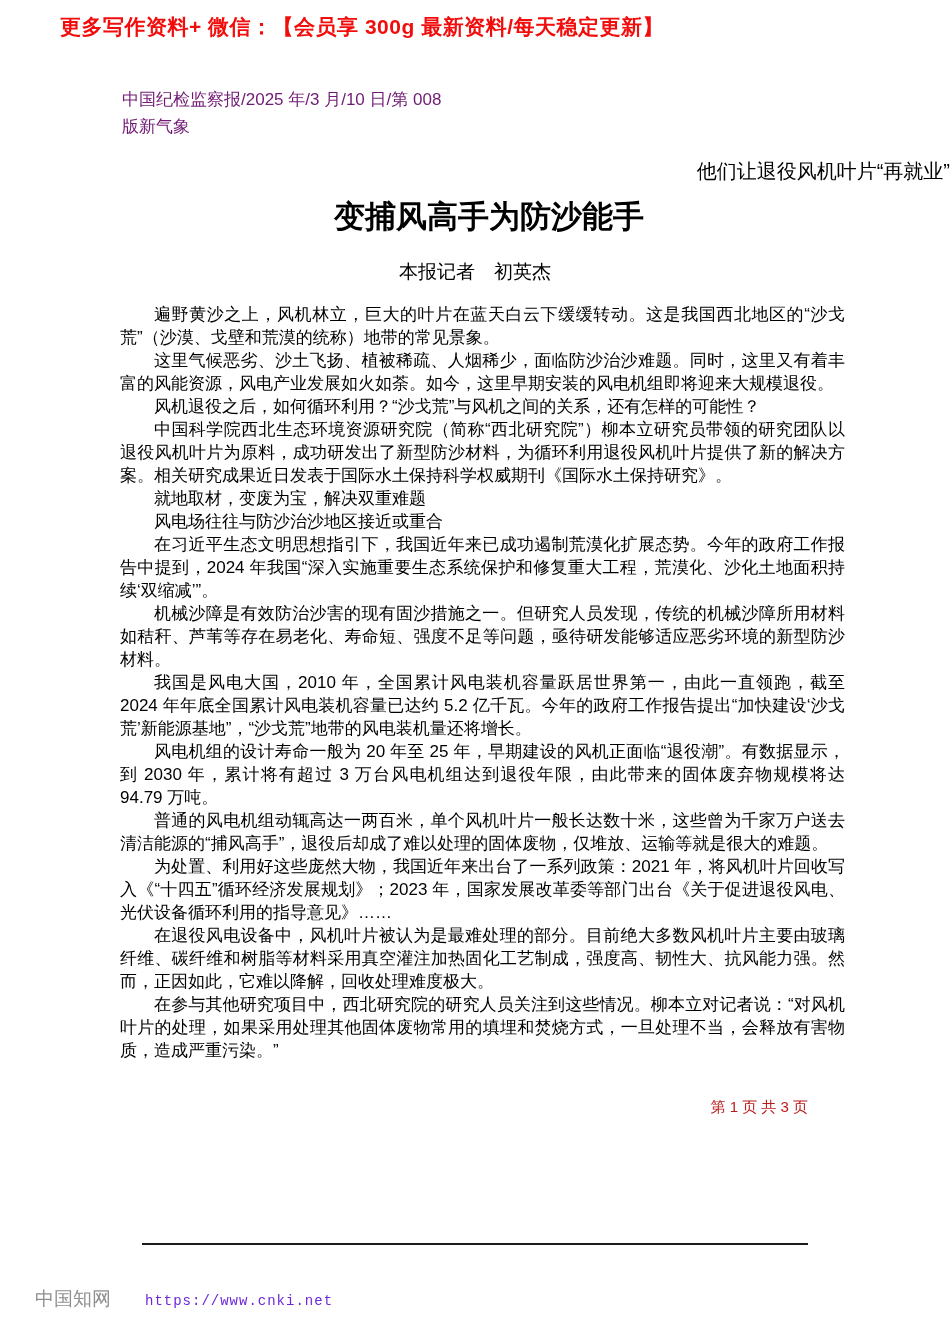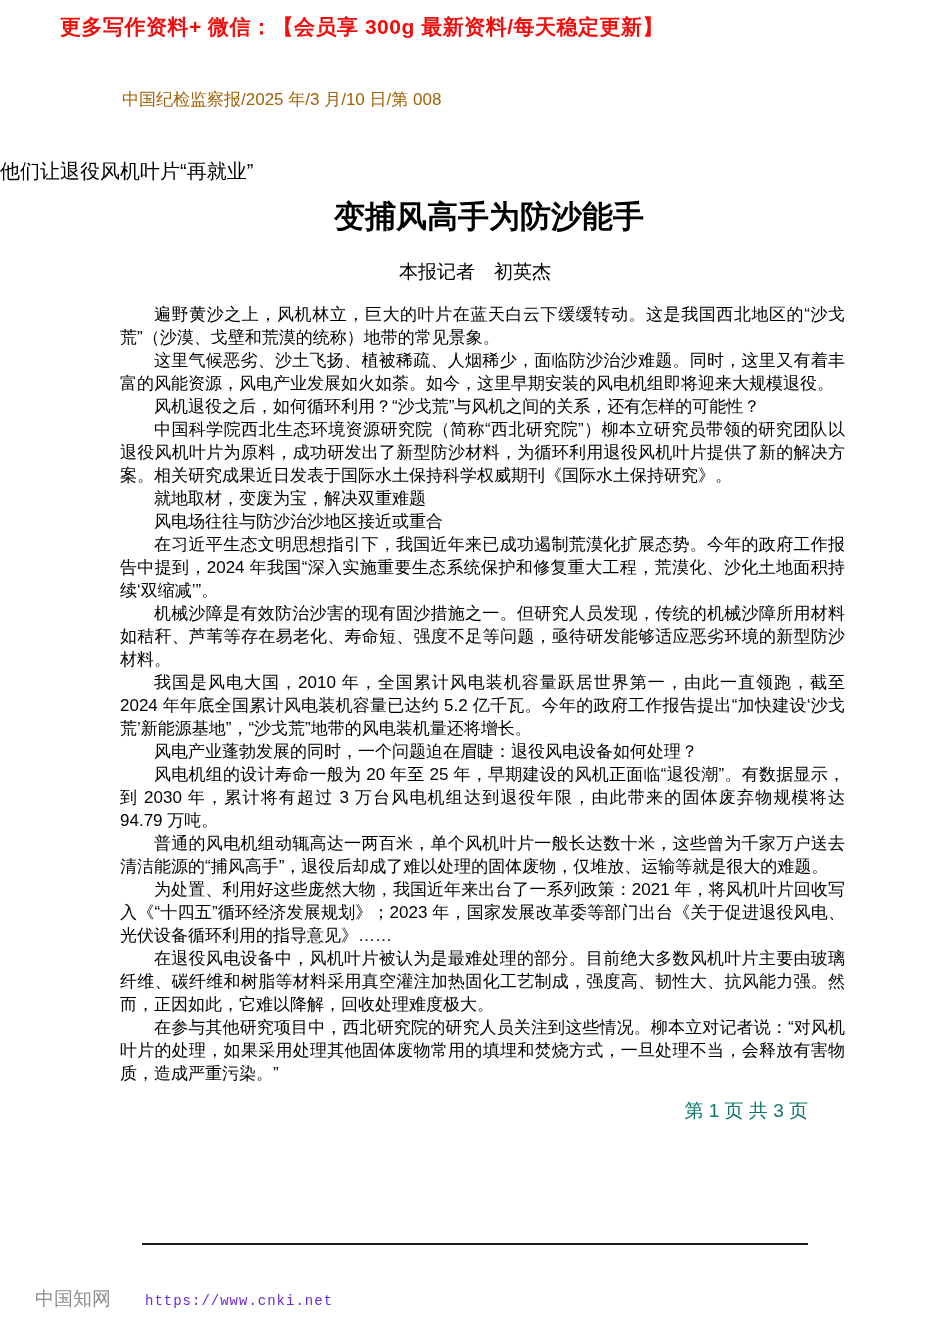--- a/index.html
+++ b/index.html
@@ -25,28 +25,28 @@
     color: #f20d0d;
     white-space: nowrap;
   }
   .source {
     position: absolute;
     top: 86px;
     left: 122px;
     width: 520px;
     font-size: 17px;
     line-height: 27px;
-    color: #a16207;
+    color: #701a75;
   }
   .subtitle {
     position: absolute;
     top: 158px;
     left: 0;
     width: 950px;
-    text-align: left;
+    text-align: right;
     font-size: 20px;
     color: #000000;
   }
   .title {
     position: absolute;
     top: 196px;
     left: 0;
     width: 950px;
     text-align: center;
     font-size: 31px;
@@ -74,22 +74,22 @@
     text-align: justify;
   }
   .content p {
     text-indent: 2em;
     margin: 0;
   }
   .page-indicator {
     position: absolute;
     top: 1098px;
     right: 142px;
-    font-size: 19px;
-    color: #0f766e;
+    font-size: 15px;
+    color: #b91c1c;
   }
   .rule {
     position: absolute;
     top: 1243px;
     left: 142px;
     width: 666px;
     height: 2px;
     background: #1c1c1c;
   }
   .watermark {
@@ -114,39 +114,39 @@
 </style>
 </head>
 <body>
 
 <div class="page">
 
   <div class="banner">更多写作资料+ 微信：【会员享 300g 最新资料/每天稳定更新】</div>
 
   <div class="source">
     <div>中国纪检监察报/2025 年/3 月/10 日/第 008</div>
+    <div>版新气象</div>
   </div>
 
   <div class="subtitle">他们让退役风机叶片“再就业”</div>
 
   <h1 class="title">变捕风高手为防沙能手</h1>
 
   <div class="byline">本报记者　初英杰</div>
 
   <div class="content">
     <p>遍野黄沙之上，风机林立，巨大的叶片在蓝天白云下缓缓转动。这是我国西北地区的“沙戈荒”（沙漠、戈壁和荒漠的统称）地带的常见景象。</p>
     <p>这里气候恶劣、沙土飞扬、植被稀疏、人烟稀少，面临防沙治沙难题。同时，这里又有着丰富的风能资源，风电产业发展如火如荼。如今，这里早期安装的风电机组即将迎来大规模退役。</p>
     <p>风机退役之后，如何循环利用？“沙戈荒”与风机之间的关系，还有怎样的可能性？</p>
     <p>中国科学院西北生态环境资源研究院（简称“西北研究院”）柳本立研究员带领的研究团队以退役风机叶片为原料，成功研发出了新型防沙材料，为循环利用退役风机叶片提供了新的解决方案。相关研究成果近日发表于国际水土保持科学权威期刊《国际水土保持研究》。</p>
     <p>就地取材，变废为宝，解决双重难题</p>
     <p>风电场往往与防沙治沙地区接近或重合</p>
     <p>在习近平生态文明思想指引下，我国近年来已成功遏制荒漠化扩展态势。今年的政府工作报告中提到，2024 年我国“深入实施重要生态系统保护和修复重大工程，荒漠化、沙化土地面积持续‘双缩减’”。</p>
     <p>机械沙障是有效防治沙害的现有固沙措施之一。但研究人员发现，传统的机械沙障所用材料如秸秆、芦苇等存在易老化、寿命短、强度不足等问题，亟待研发能够适应恶劣环境的新型防沙材料。</p>
     <p>我国是风电大国，2010 年，全国累计风电装机容量跃居世界第一，由此一直领跑，截至 2024 年年底全国累计风电装机容量已达约 5.2 亿千瓦。今年的政府工作报告提出“加快建设‘沙戈荒’新能源基地”，“沙戈荒”地带的风电装机量还将增长。</p>
-    <p>风电产业蓬勃发展的同时，一个问题迫在眉睫：退役风电设备如何处理？</p>
     <p>风电机组的设计寿命一般为 20 年至 25 年，早期建设的风机正面临“退役潮”。有数据显示，到 2030 年，累计将有超过 3 万台风电机组达到退役年限，由此带来的固体废弃物规模将达 94.79 万吨。</p>
     <p>普通的风电机组动辄高达一两百米，单个风机叶片一般长达数十米，这些曾为千家万户送去清洁能源的“捕风高手”，退役后却成了难以处理的固体废物，仅堆放、运输等就是很大的难题。</p>
     <p>为处置、利用好这些庞然大物，我国近年来出台了一系列政策：2021 年，将风机叶片回收写入《“十四五”循环经济发展规划》；2023 年，国家发展改革委等部门出台《关于促进退役风电、光伏设备循环利用的指导意见》……</p>
     <p>在退役风电设备中，风机叶片被认为是最难处理的部分。目前绝大多数风机叶片主要由玻璃纤维、碳纤维和树脂等材料采用真空灌注加热固化工艺制成，强度高、韧性大、抗风能力强。然而，正因如此，它难以降解，回收处理难度极大。</p>
     <p>在参与其他研究项目中，西北研究院的研究人员关注到这些情况。柳本立对记者说：“对风机叶片的处理，如果采用处理其他固体废物常用的填埋和焚烧方式，一旦处理不当，会释放有害物质，造成严重污染。”</p>
   </div>
 
   <div class="page-indicator">第 1 页 共 3 页</div>
 
   <div class="rule"></div>

